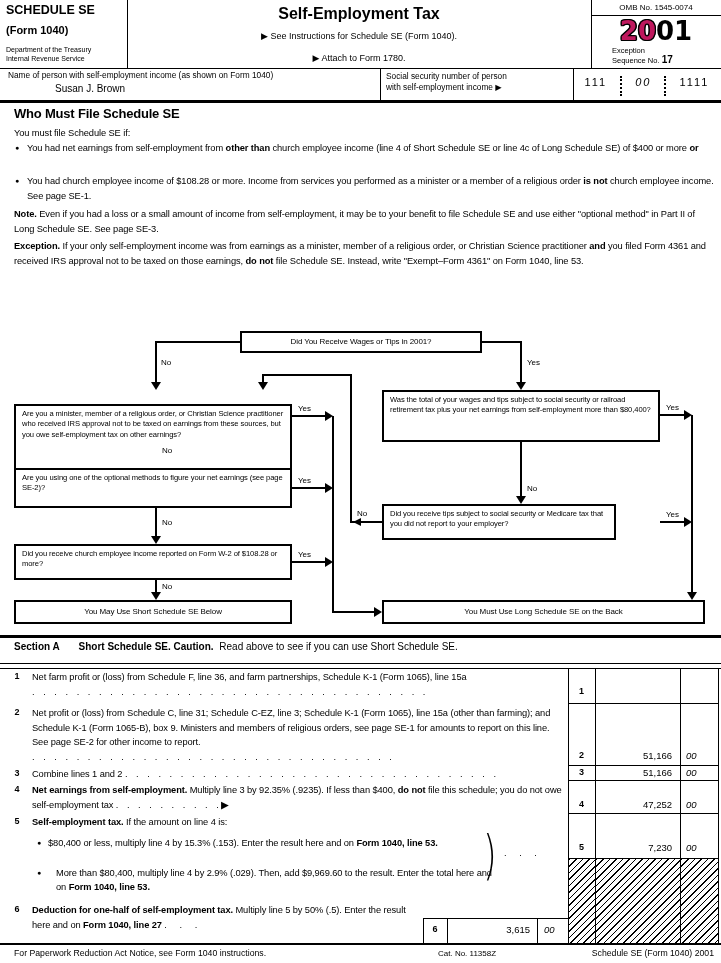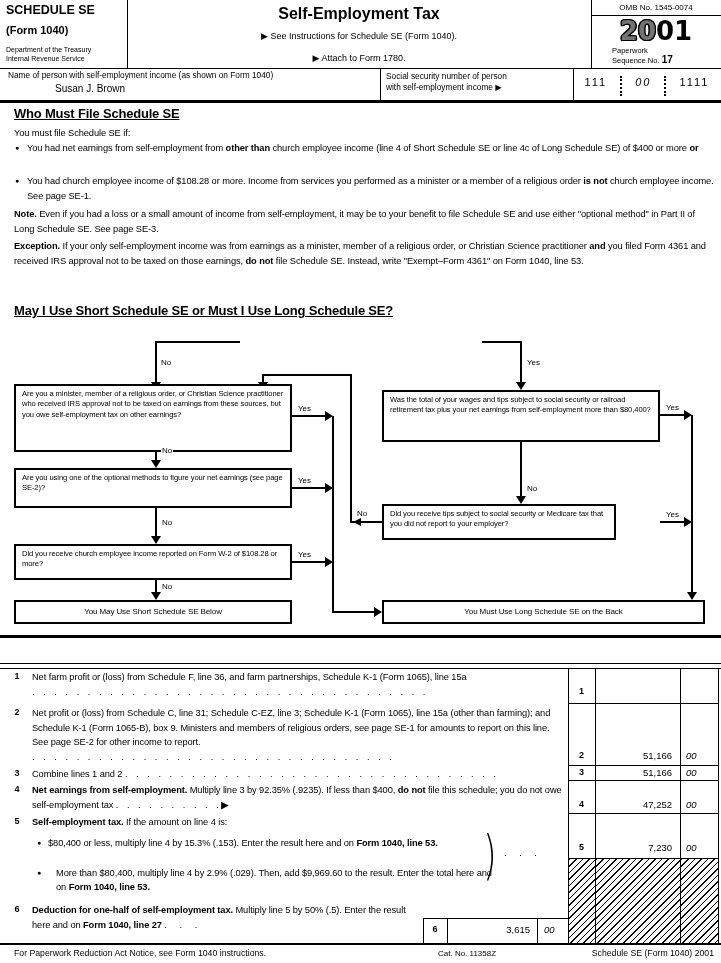--- a/index.html
+++ b/index.html
@@ -6,31 +6,31 @@
   html,body { background:#fff; }
   .page {
     position:relative; width:721px; height:963px; background:#fff; color:#000;
     font-family:"Liberation Sans", sans-serif; overflow:hidden;
   }
   .abs { position:absolute; }
   .vl { position:absolute; background:#000; width:1px; }
   .hl { position:absolute; background:#000; height:1px; }
   .txt { position:absolute; font-size:9.3px; line-height:14.5px; letter-spacing:-0.1px; }
   .bold { font-weight:bold; }
-  .h1 { font-size:13px; font-weight:bold; letter-spacing:-0.2px;text-decoration:underline; }
+  .h1 { font-size:13px; font-weight:bold; letter-spacing:-0.2px; }
   .box { position:absolute; border:2px solid #000; background:#fff; font-size:7.6px; line-height:1.35; padding:3px 6px; letter-spacing:-0.1px; }
   .box.center { display:flex; align-items:center; justify-content:center; text-align:center; font-size:8px; padding:1px 4px; }
   .lbl { position:absolute; font-size:8px; background:#fff; padding:0 1px; }
   .rownum { position:absolute; font-size:9px; font-weight:bold; text-align:center; width:27px; }
   .amt { position:absolute; font-size:9.5px; text-align:right; width:74px; }
   .cents { position:absolute; font-size:9.5px; font-style:italic; }
   .leader { word-spacing:6px; letter-spacing:0; white-space:nowrap; }
   .hatch { position:absolute; background:repeating-linear-gradient(135deg,#000 0,#000 1.2px,#fff 1.2px,#fff 4.6px); }
   .year-big { font-size:26px; font-weight:bold; font-family:"DejaVu Sans",sans-serif; letter-spacing:0; line-height:26px; }
-  .year-outline { color:#737373; text-shadow:-1px -1px 0 #000,1px -1px 0 #000,-1px 1px 0 #000,1px 1px 0 #000,0 -1.4px 0 #000,0 1.4px 0 #000,-1.4px 0 0 #000,1.4px 0 0 #000; }
+  .year-outline { color:#be185d; text-shadow:-1px -1px 0 #000,1px -1px 0 #000,-1px 1px 0 #000,1px 1px 0 #000,0 -1.4px 0 #000,0 1.4px 0 #000,-1.4px 0 0 #000,1.4px 0 0 #000; }
   .ssnsep { border-left:2px dotted #000; height:20px; }
   .bullet-mark { position:absolute; font-size:7px; }
   .brace { position:absolute; font-size:54px; font-weight:300; transform:scaleX(0.65); transform-origin:left center; font-family:"DejaVu Sans",sans-serif; }
 </style>
 </head>
 <body>
 
 <div class="page">
 
   <div class="vl" style="left:127px;top:0;height:68px"></div>
@@ -46,21 +46,21 @@
 
   <div class="abs bold" style="left:127px;top:5px;width:464px;text-align:center;font-size:16px">Self-Employment Tax</div>
   <div class="abs" style="left:127px;top:31px;width:464px;text-align:center;font-size:9px">▶ See Instructions for Schedule SE (Form 1040).</div>
   <div class="abs" style="left:127px;top:53px;width:464px;text-align:center;font-size:9px">▶ Attach to Form 1780.</div>
 
   <div class="abs" style="left:591px;top:3px;width:130px;text-align:center;font-size:8px">OMB No. 1545-0074</div>
   <div class="abs year-big" style="left:591px;top:18px;width:130px;text-align:center">
     <span class="year-outline">20</span><span>01</span>
   </div>
   <div class="abs" style="left:612px;top:46px;font-size:7.5px;line-height:9px">
-    <div>Paperwork</div>
+    <div>Exception</div>
     <div><span>Sequence No.</span> <span class="bold" style="font-size:10px">17</span></div>
   </div>
 
   <div class="hl" style="left:0;top:68px;width:721px"></div>
   <div class="vl" style="left:380px;top:68px;height:32px"></div>
   <div class="vl" style="left:573px;top:68px;height:32px"></div>
 
   <div class="abs" style="left:8px;top:70px;font-size:8.3px">Name of person with self-employment income (as shown on Form 1040)</div>
   <div class="abs" style="left:55px;top:83px;font-size:10px">Susan J. Brown</div>
 
@@ -83,21 +83,20 @@
 
   <div class="bullet-mark" style="left:15px;top:144px">●</div>
   <div class="txt" style="left:27px;top:141px;width:694px"><span>You had net earnings from self-employment from </span><b>other than</b><span> church employee income (line 4 of Short Schedule SE or line 4c of Long Schedule SE) of $400 or more </span><b>or</b><span></span></div>
 
   <div class="bullet-mark" style="left:15px;top:177px">●</div>
   <div class="txt" style="left:27px;top:174px;width:694px"><span>You had church employee income of $108.28 or more. Income from services you performed as a minister or a member of a religious order </span><b>is not</b><span> church employee income. See page SE-1.</span></div>
 
   <div class="txt" style="left:14px;top:207px;width:703px"><span></span><b>Note.</b><span> Even if you had a loss or a small amount of income from self-employment, it may be to your benefit to file Schedule SE and use either "optional method" in Part II of Long Schedule SE. See page SE-3.</span></div>
   <div class="txt" style="left:14px;top:239px;width:705px"><span></span><b>Exception.</b><span> If your only self-employment income was from earnings as a minister, member of a religious order, or Christian Science practitioner </span><b>and</b><span> you filed Form 4361 and received IRS approval not to be taxed on those earnings, </span><b>do not</b><span> file Schedule SE. Instead, write "Exempt–Form 4361" on Form 1040, line 53.</span></div>
 
-  <div class="abs h1" style="left:14px;top:303px">May I Use Short Schedule SE or Must I Use Long Schedule SE?</div>
 
   <div class="abs" style="left:0;top:320px;width:721px;height:312px">
     <svg class="abs" style="left:0;top:0" width="721" height="312" viewBox="0 0 721 312">
       <g stroke="#000" stroke-width="2" fill="none">
         <path d="M240,22 H156 V66"></path>
         <path d="M482,22 H521 V66"></path>
         <path d="M382,202 H351 V55 H263 V66"></path>
         <path d="M156,122 V144"></path>
         <path d="M156,188 V220"></path>
         <path d="M156,260 V276"></path>
@@ -122,21 +121,22 @@
         <polygon points="325,237 325,247 333,242"></polygon>
         <polygon points="374,287 374,297 382,292"></polygon>
         <polygon points="516,176 526,176 521,184"></polygon>
         <polygon points="684,90 684,100 692,95"></polygon>
         <polygon points="684,197 684,207 692,202"></polygon>
         <polygon points="687,272 697,272 692,280"></polygon>
         <polygon points="361,198 361,206 353,202"></polygon>
       </g>
     </svg>
 
-    <div class="box" style="left:14px;top:64px;width:278px;height:68px">Are you a minister, member of a religious order, or Christian Science practitioner who received IRS approval not to be taxed on earnings from these sources, but you owe self-employment tax on other earnings?</div>
+    <div class="box center" style="left:240px;top:11px;width:242px;height:22px">Did You Receive Wages or Tips in 2001?</div>
+    <div class="box" style="left:14px;top:84px;width:278px;height:68px">Are you a minister, member of a religious order, or Christian Science practitioner who received IRS approval not to be taxed on earnings from these sources, but you owe self-employment tax on other earnings?</div>
     <div class="box" style="left:14px;top:148px;width:278px;height:40px">Are you using one of the optional methods to figure your net earnings (see page SE-2)?</div>
     <div class="box" style="left:14px;top:224px;width:278px;height:36px">Did you receive church employee income reported on Form W-2 of $108.28 or more?</div>
     <div class="box center" style="left:14px;top:280px;width:278px;height:24px">You May Use Short Schedule SE Below</div>
     <div class="box" style="left:382px;top:70px;width:278px;height:52px">Was the total of your wages and tips subject to social security or railroad retirement tax plus your net earnings from self-employment more than $80,400?</div>
     <div class="box" style="left:382px;top:184px;width:234px;height:36px">Did you receive tips subject to social security or Medicare tax that you did not report to your employer?</div>
     <div class="box center" style="left:382px;top:280px;width:323px;height:24px">You Must Use Long Schedule SE on the Back</div>
 
     <div class="lbl" style="left:160px;top:38px">No</div>
     <div class="lbl" style="left:526px;top:38px">Yes</div>
     <div class="lbl" style="left:356px;top:189px">No</div>
@@ -145,20 +145,25 @@
     <div class="lbl" style="left:161px;top:262px">No</div>
     <div class="lbl" style="left:297px;top:84px">Yes</div>
     <div class="lbl" style="left:297px;top:156px">Yes</div>
     <div class="lbl" style="left:297px;top:230px">Yes</div>
     <div class="lbl" style="left:526px;top:164px">No</div>
     <div class="lbl" style="left:665px;top:83px">Yes</div>
     <div class="lbl" style="left:665px;top:190px">Yes</div>
   </div>
 
   <div class="hl" style="left:0;top:635px;width:721px;height:2.5px"></div>
+  <div class="abs" style="left:14px;top:641px;font-size:10px">
+    <span class="bold" style="margin-right:16px">Section A</span>
+    <span class="bold">Short Schedule SE. Caution.</span>
+    <span style="margin-left:3px">Read above to see if you can use Short Schedule SE.</span>
+  </div>
   <div class="hl" style="left:0;top:663px;width:721px"></div>
 
   <div class="hl" style="left:0;top:668px;width:721px"></div>
   <div class="vl" style="left:568px;top:668px;height:275px"></div>
   <div class="vl" style="left:595px;top:668px;height:275px"></div>
   <div class="vl" style="left:680px;top:668px;height:275px"></div>
   <div class="vl" style="left:718px;top:668px;height:275px"></div>
   <div class="hl" style="left:568px;top:703px;width:150px"></div>
   <div class="hl" style="left:568px;top:765px;width:150px"></div>
   <div class="hl" style="left:568px;top:780px;width:150px"></div>

